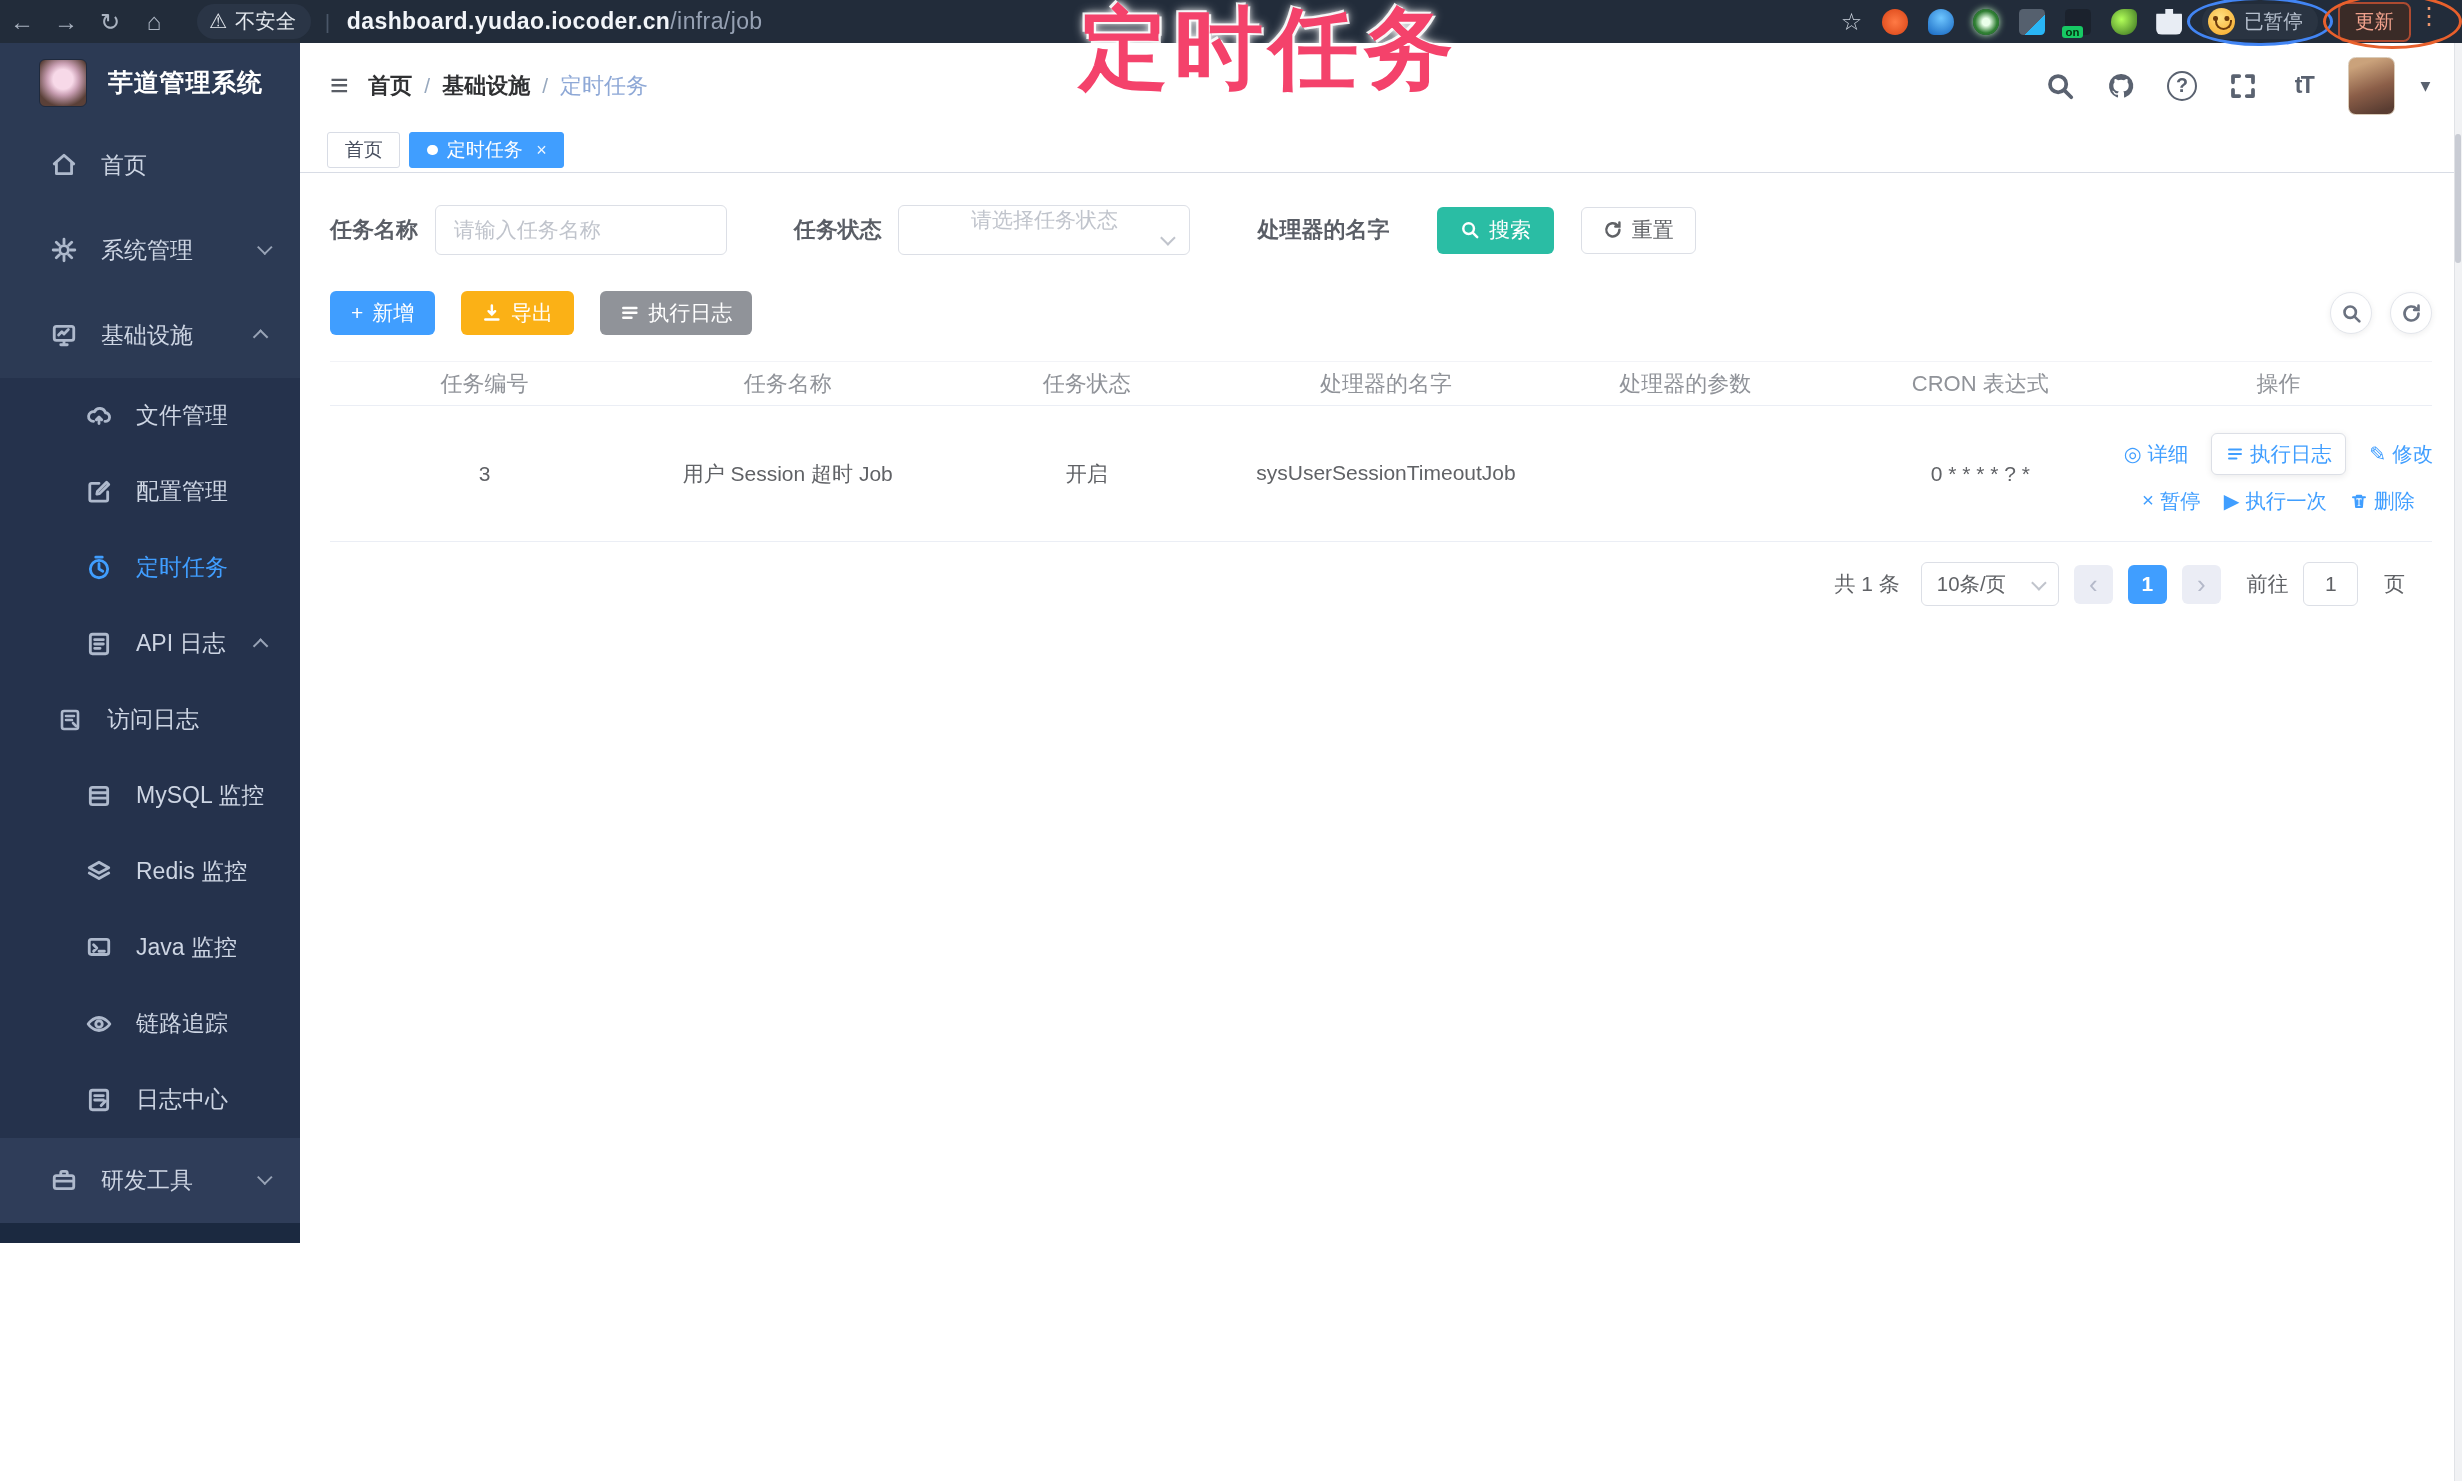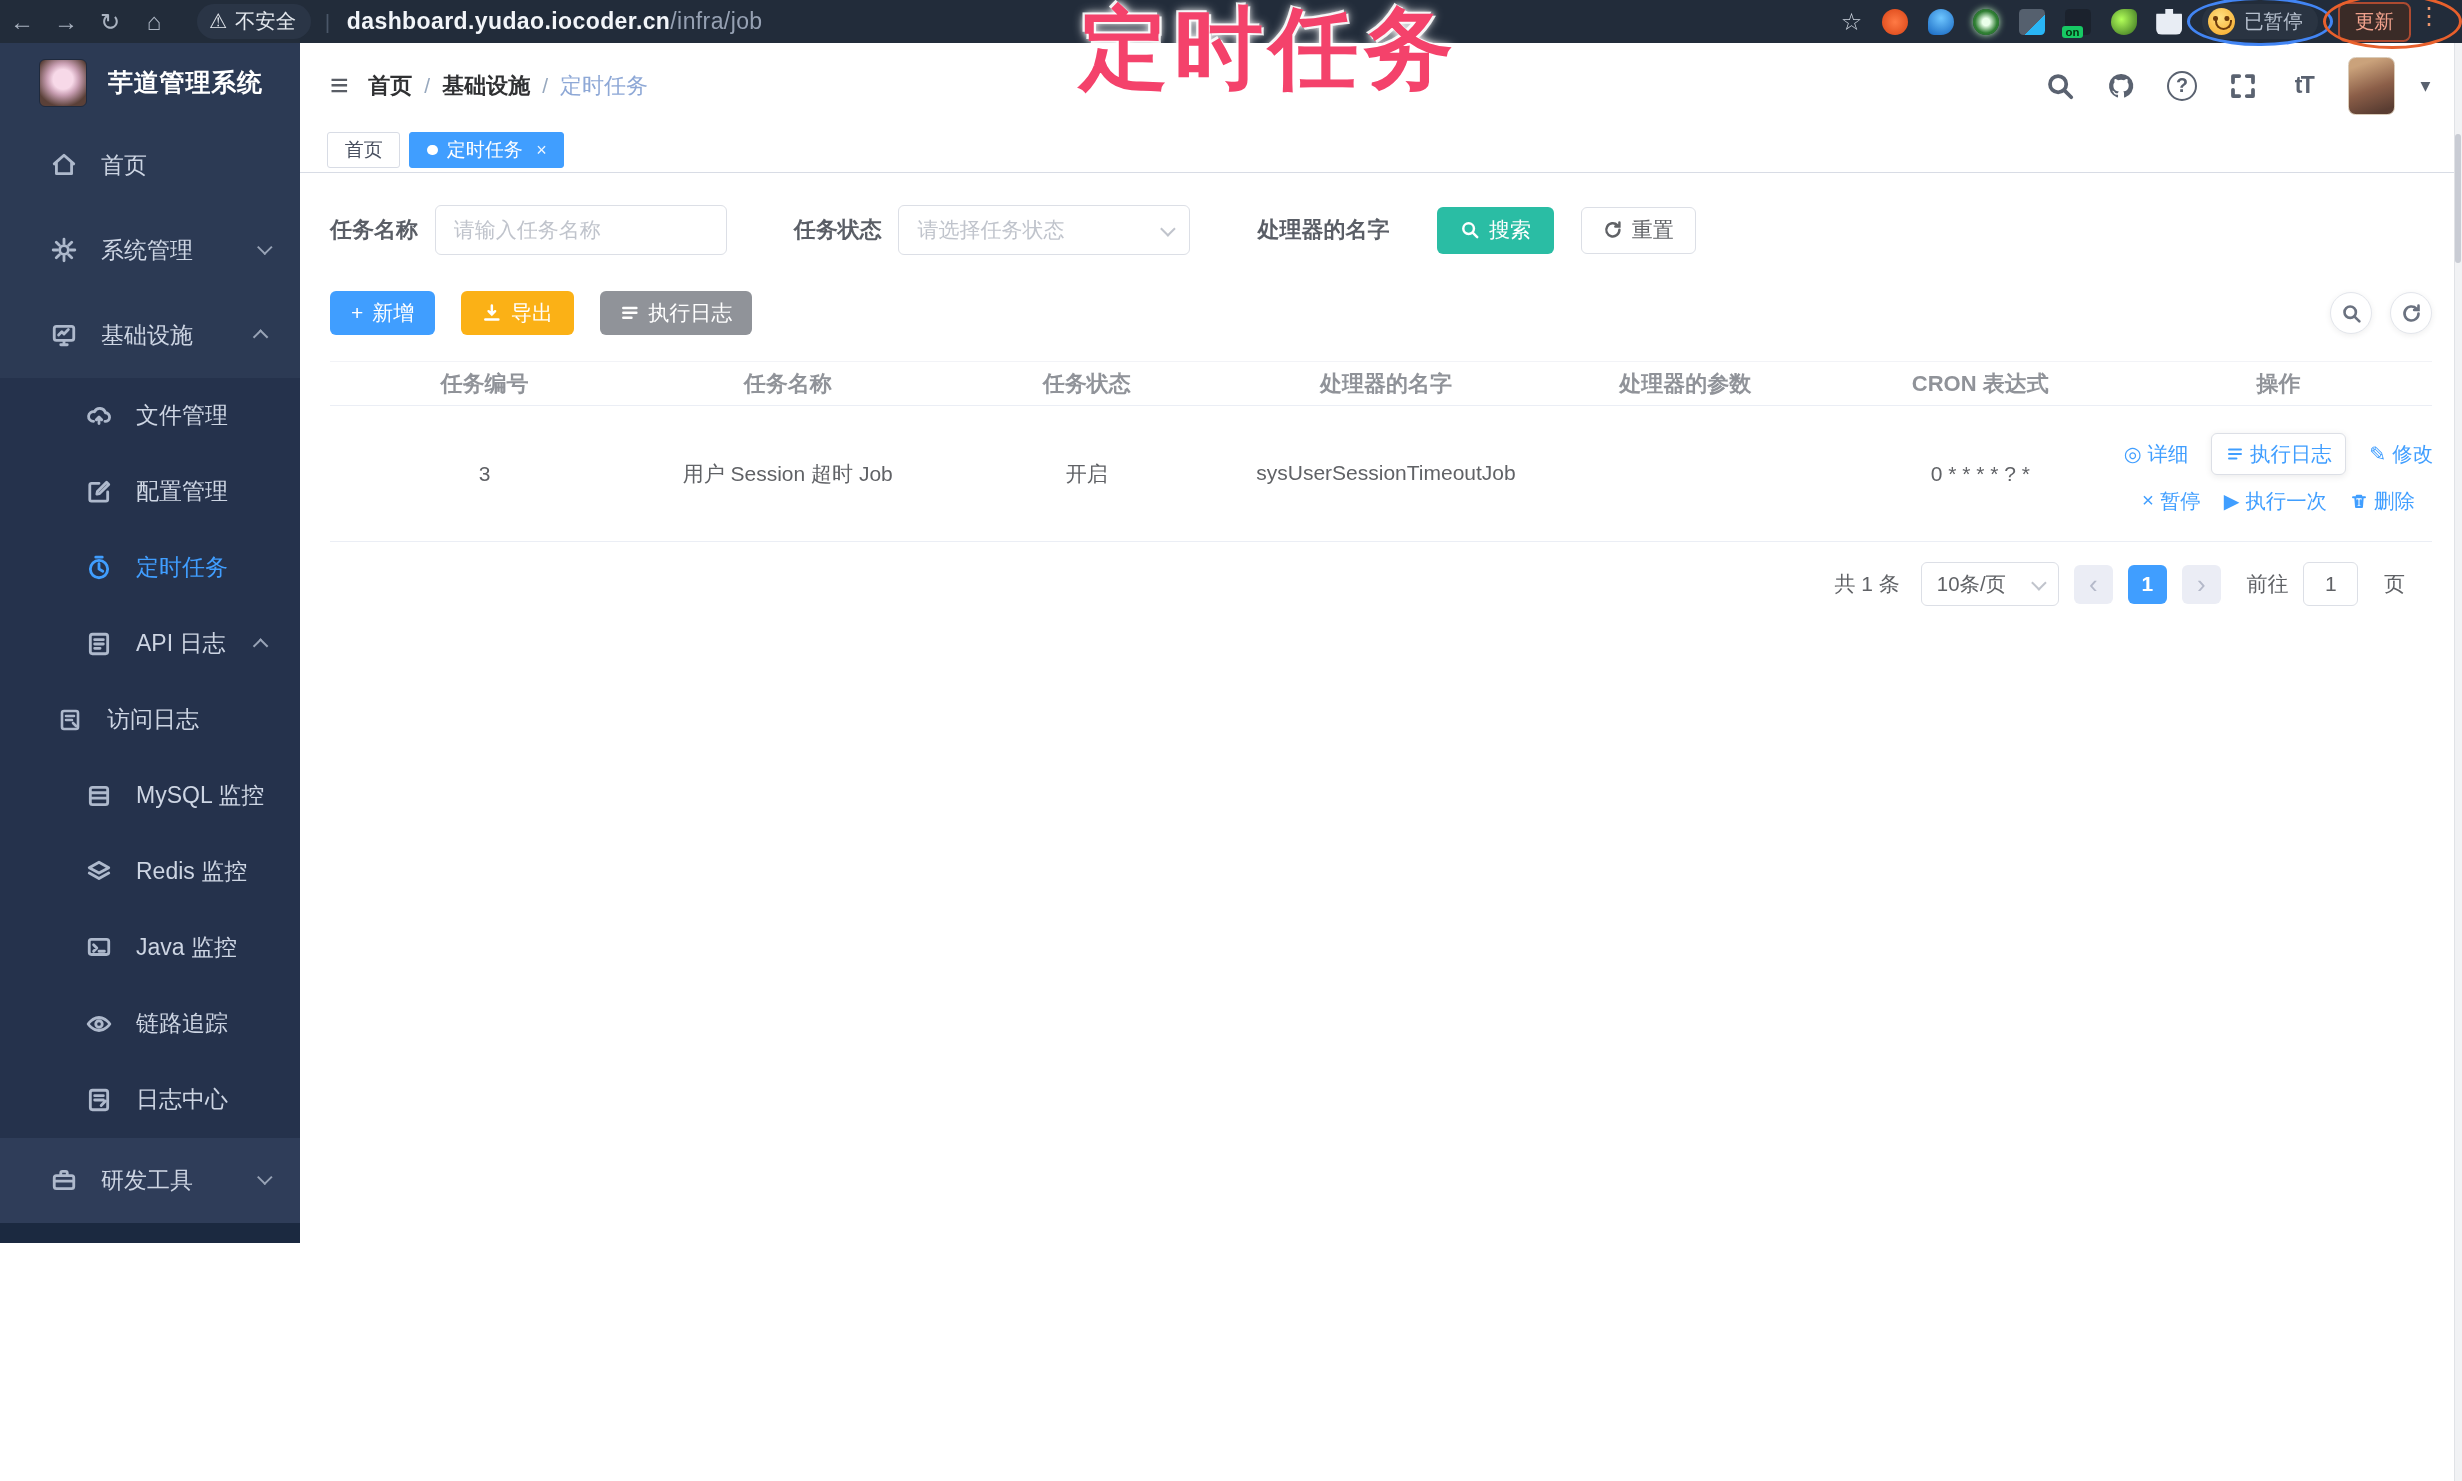--- a/index.html
+++ b/index.html
@@ -93,21 +93,21 @@
 
   
   .content { position:absolute; top:173px; left:300px; right:0; bottom:0; background:#fff; padding:0 30px; }
   .filter-row { margin-top:32px; display:flex; align-items:center; }
   .flabel { font-size:22px; color:#5a5e66; font-weight:600; white-space:nowrap; }
   .f-input { width:292px; height:50px; border:1.5px solid #dcdfe6; border-radius:6px; margin-left:16.7px;
     font-size:21px; color:#606266; padding:0 18px; outline:none;
     font-family:"Liberation Sans","DejaVu Sans",sans-serif; }
   .f-input::placeholder { color:#c0c4cc; }
   .f-select { width:292px; height:50px; border:1.5px solid #dcdfe6; border-radius:6px; margin-left:16.7px;
-    display:flex; align-items:center; padding:0 18px; cursor:pointer; }
+    display:flex; align-items:center; padding:0 18px; cursor:pointer;flex-direction:column; }
   .f-select .ph { font-size:21px; color:#c0c4cc; }
   .sel-arrow { width:10.6px; height:10.6px; border-right:2.3px solid #c0c4cc; border-bottom:2.3px solid #c0c4cc;
     transform:rotate(45deg) translateY(-2.3px); margin-left:auto; }
   .gap-lg { margin-left:67px; }
   .btn { display:inline-flex; align-items:center; justify-content:center; gap:9px; border:none;
     border-radius:6px; font-size:21px; cursor:pointer; white-space:nowrap;
     font-family:"Liberation Sans","DejaVu Sans",sans-serif; }
   .btn-search { background:#2abda4; color:#fff; height:47px; padding:0 23px; margin-left:48px; }
   .btn-reset { background:#fff; color:#606266; height:47px; padding:0 21px; margin-left:27px;
     border:1.5px solid #dcdfe6; }
@@ -118,21 +118,21 @@
   .btn-export { background:#fbb116; color:#fff; height:44px; padding:0 21px; margin-left:26px; }
   .btn-log { background:#909399; color:#fff; height:44px; padding:0 19.7px; margin-left:26px; }
   .tool-circles { margin-left:auto; display:flex; gap:18px; }
   .circle-btn { width:42px; height:42px; border-radius:50%; border:1.5px solid #e3e6ec; background:#fff;
     display:flex; align-items:center; justify-content:center; cursor:pointer;
     box-shadow:0 1.5px 6px rgba(0,0,0,.07); }
   .circle-btn svg { stroke:#6b7280; fill:none; stroke-width:3; stroke-linecap:round; }
 
   
   table.jobs { width:100%; border-collapse:collapse; table-layout:fixed; margin-top:26px; }
-  table.jobs th { height:44px; font-size:22px; color:#909399; font-weight:700; text-align:center;
+  table.jobs th { height:44px; font-size:22px; color:#909399; font-weight:400; text-align:center;
     border-top:1.5px solid #f2f3f7; border-bottom:1.5px solid #ebeef5; }
   table.jobs td { height:136px; font-size:21px; color:#606266; text-align:center;
     border-bottom:1.5px solid #ebeef5; vertical-align:middle; }
   .handler-span { display:inline-block; width:265px; word-break:break-all; line-height:1.65; }
   .act-col { display:flex; flex-direction:column; gap:12px; align-items:center; }
   .act-row { display:flex; align-items:center; gap:23px; }
   .alink { color:#409eff; font-size:20.4px; cursor:pointer; display:inline-flex; align-items:center; gap:6px; white-space:nowrap; }
   .alink svg { stroke:#409eff; fill:none; stroke-width:2.6; stroke-linecap:round; stroke-linejoin:round; }
   .hover-btn { border:1.5px solid #dcdfe6; border-radius:6px; background:#fff; padding:6px 13.6px;
     box-shadow:0 1.5px 7.6px rgba(0,0,0,.08); }

